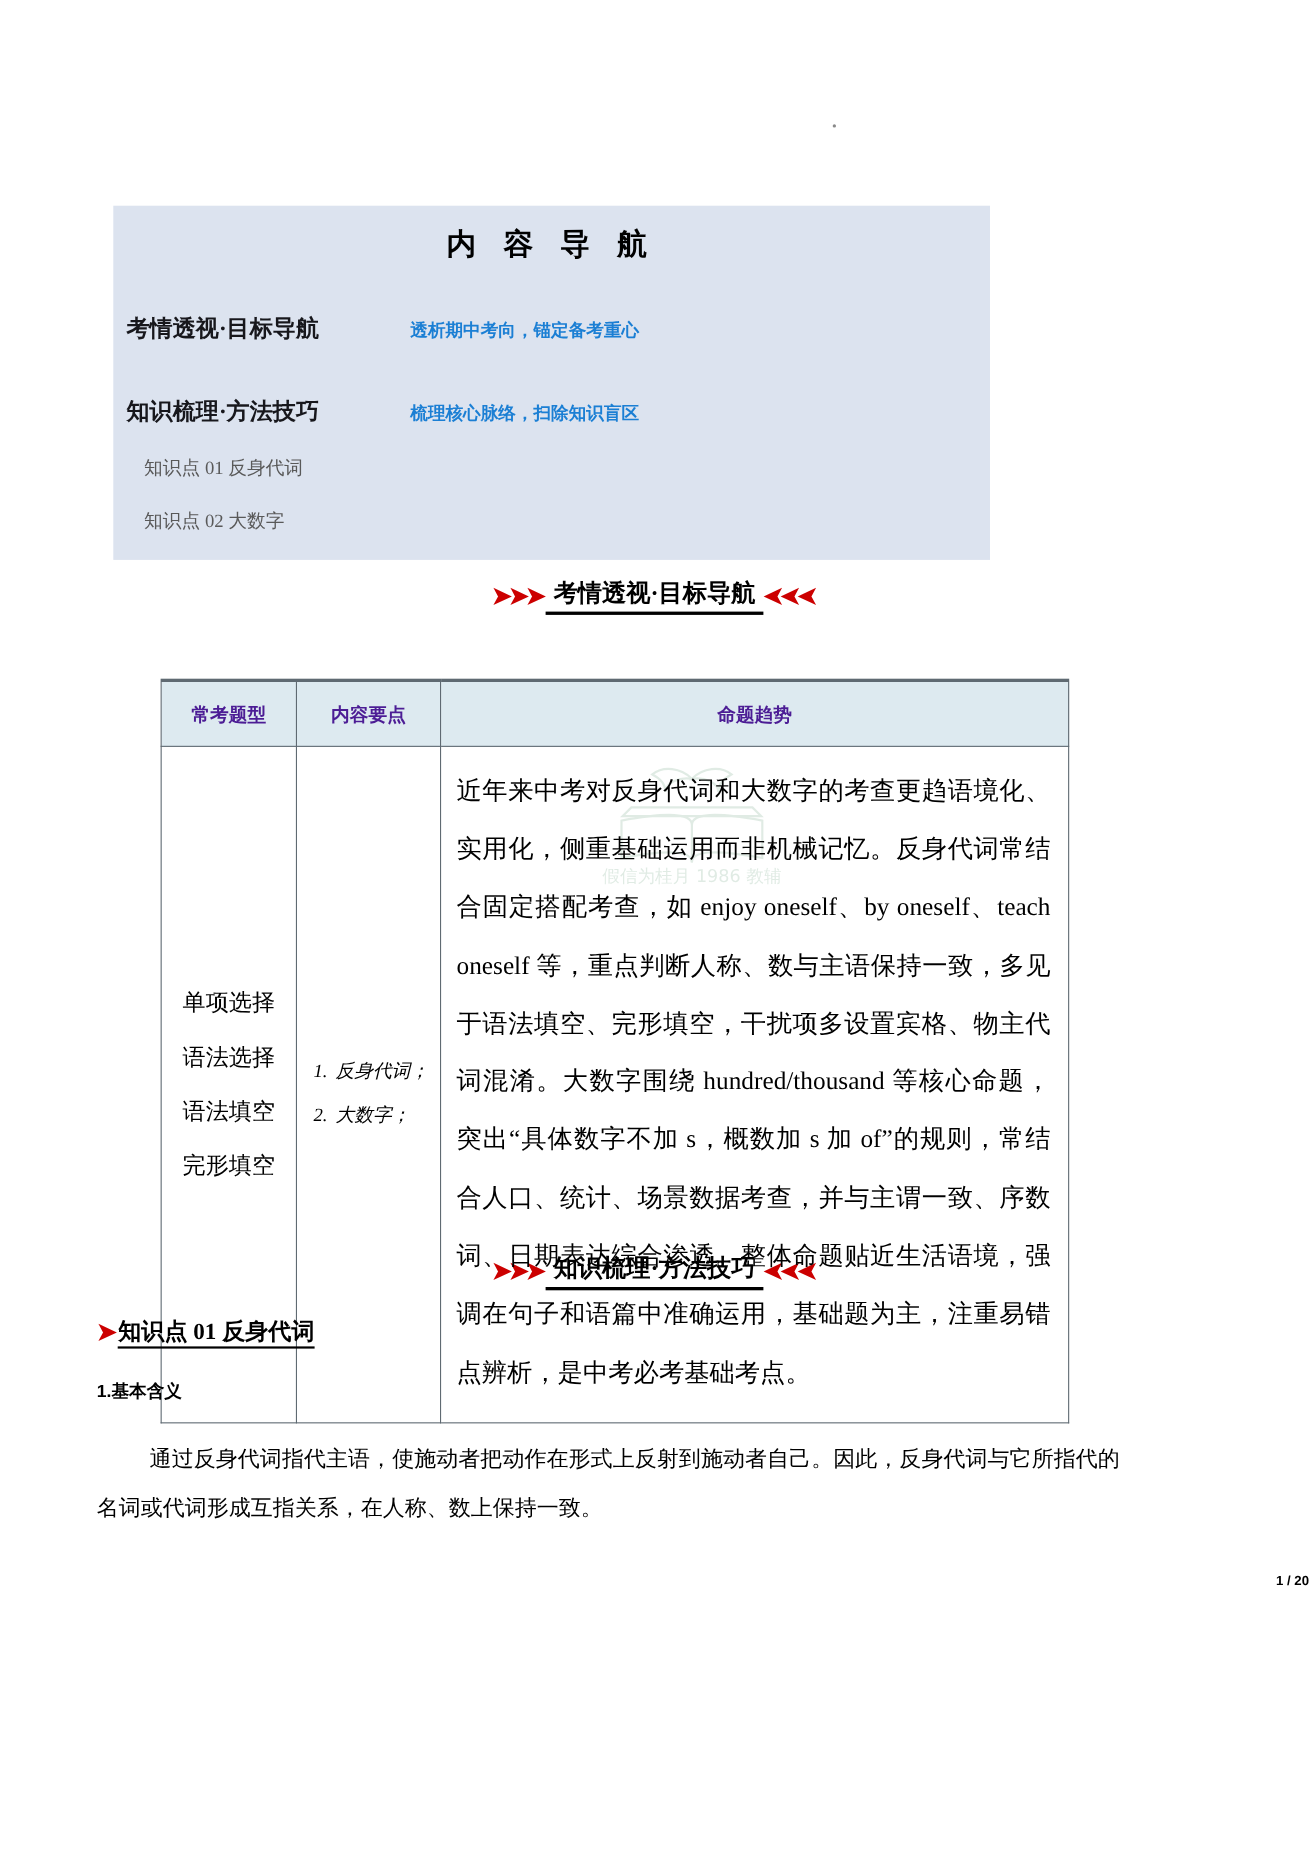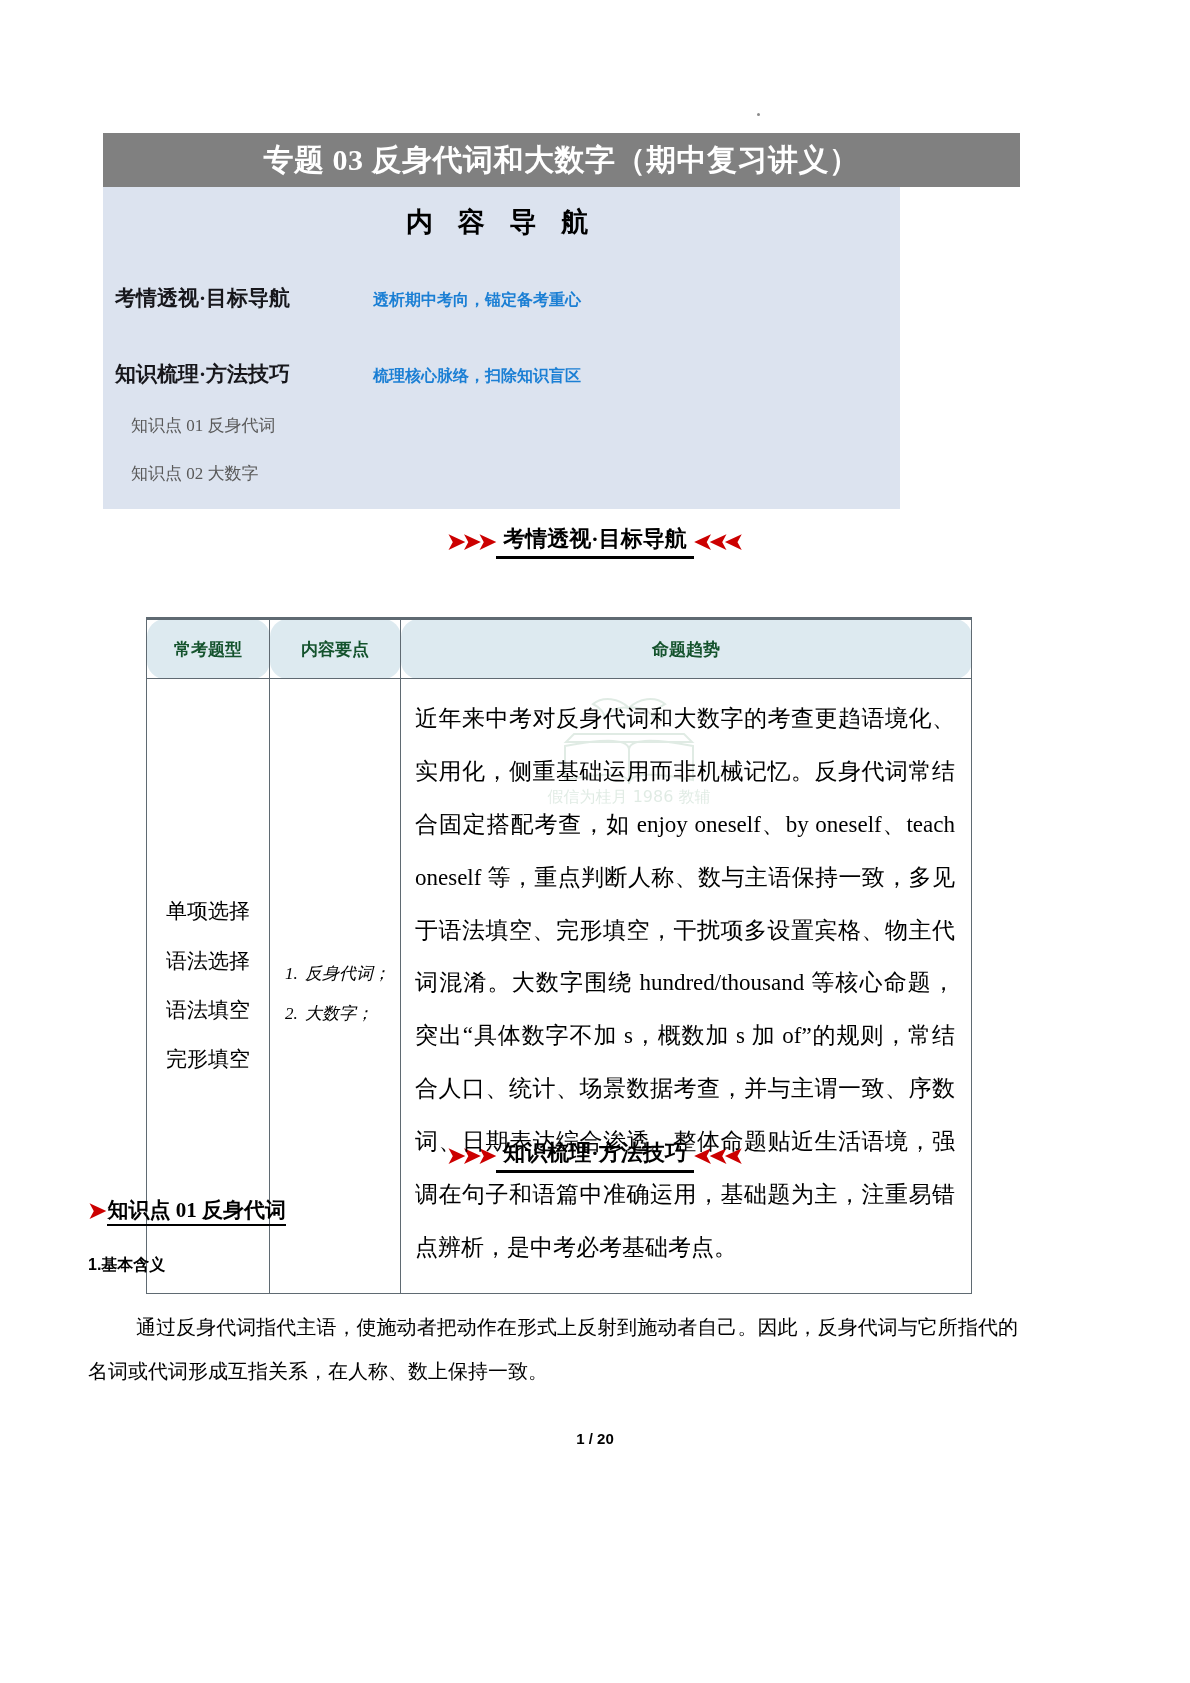--- a/index.html
+++ b/index.html
@@ -148,23 +148,22 @@
   .exam-table th, .exam-table td {
     border: 1px solid #5f6a72;
     vertical-align: middle;
   }
   .exam-table thead th {
     background: #ddeaf0;
     height: 56px;
     font-family: "Liberation Serif", "DejaVu Serif", serif;
     font-weight: bold;
     font-size: 17px;
-    color: #14532d;
+    color: #4c1d95;
     border-top: 3px solid #5f6a72;
-    border-radius: 18px;
   }
   .col-1 { width: 123px; }
   .col-2 { width: 131px; }
   .col-3 { width: 571px; }
 
   .cell-type {
     text-align: center;
     font-family: "Liberation Serif", "DejaVu Serif", serif;
     font-size: 21px;
     line-height: 2.35;
@@ -252,37 +251,34 @@
     text-indent: 48px;
     text-align: justify;
     text-justify: inter-ideograph;
   }
 
   .page-number {
     position: absolute;
     left: 0;
     top: 1430px;
     width: 1190px;
-    text-align: center;
+    text-align: right;
     font-family: "Liberation Sans", "DejaVu Sans", sans-serif;
     font-weight: bold;
-    font-size: 15px;
+    font-size: 12px;
     color: #000000;
   }
 </style>
 </head>
 <body>
 
 <div class="page">
 
   <div class="top-dot"></div>
 
-  <div class="title-bar">
-    <span class="title-text">专题 03  反身代词和大数字（期中复习讲义）</span>
-  </div>
 
   <div class="nav-box">
     <div class="nav-heading">内 容 导 航</div>
 
     <div class="nav-row r1">
       <span class="nav-label">考情透视·目标导航</span>
       <span class="nav-desc">透析期中考向，锚定备考重心</span>
     </div>
 
     <div class="nav-row r2">

